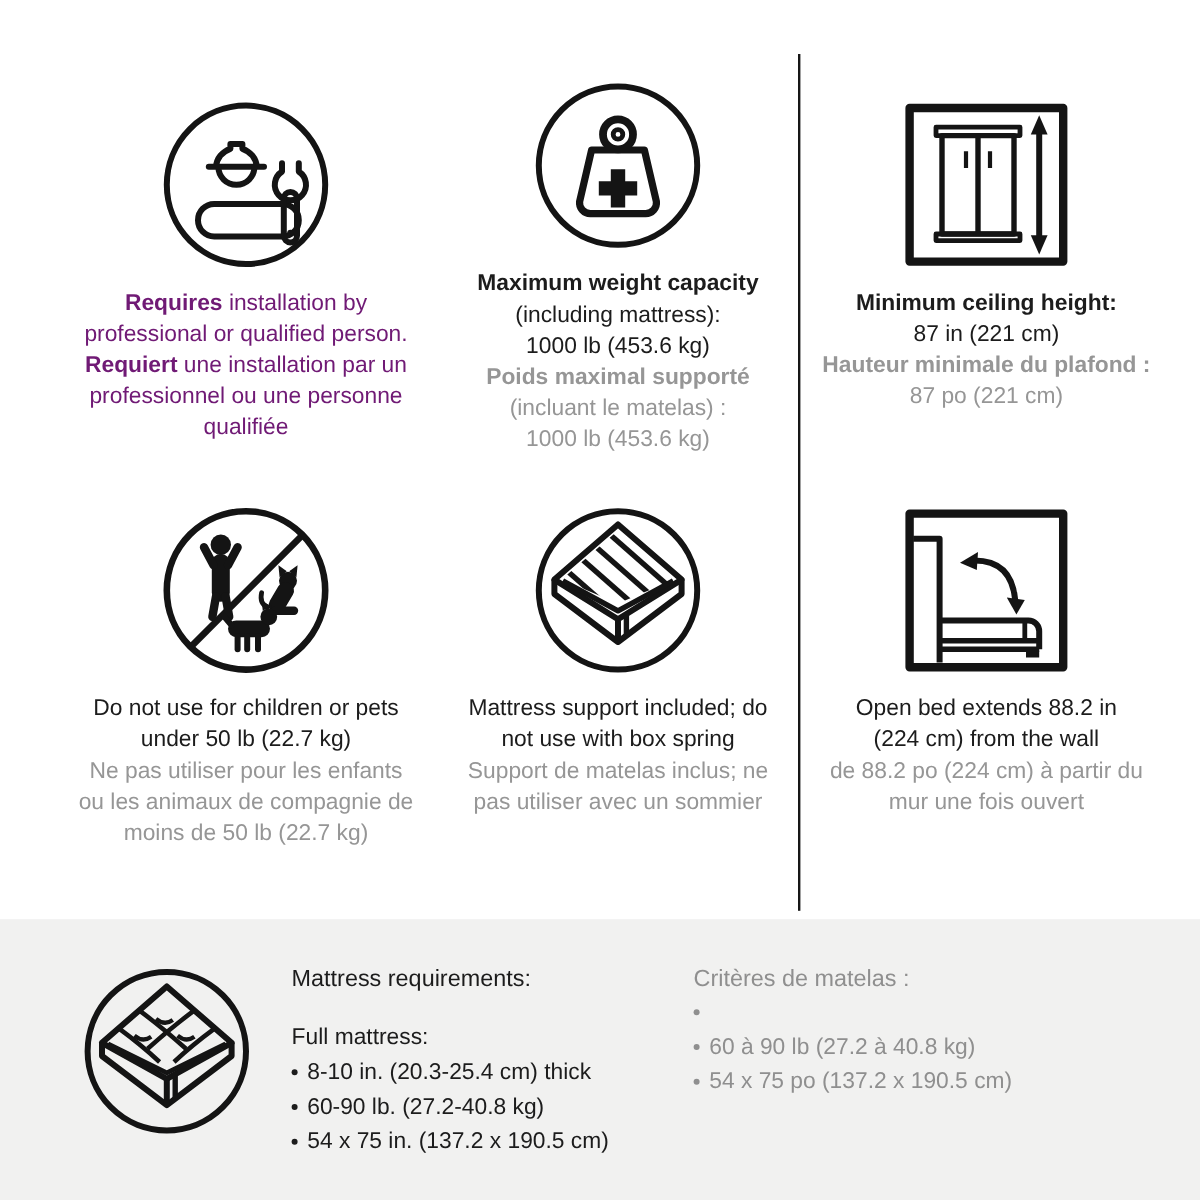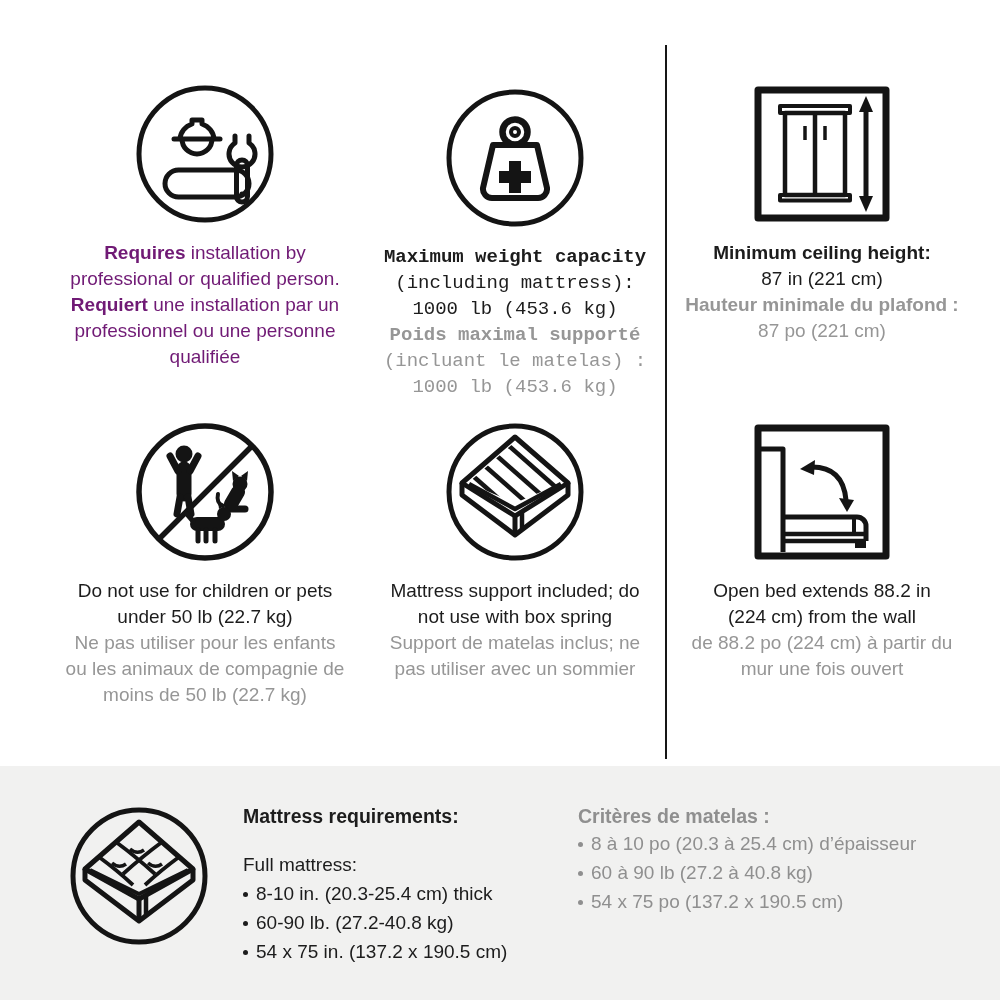--- a/index.html
+++ b/index.html
@@ -12,21 +12,21 @@
   .st{fill:none;stroke:#141414;stroke-linejoin:round;}
   .txt{margin-top:16px;font-size:19px;}
   .ln{line-height:26px;white-space:nowrap;}
   .b{font-weight:bold;}
   .g{color:#969696;}
   .gb{color:#969696;font-weight:bold;}
   .red{color:#701a75;}
   .band{position:absolute;left:0;top:766px;width:1000px;height:234px;background:#f1f1f0;}
   .band .icon-wrap{position:absolute;left:69px;top:40px;margin:0;}
   .col{position:absolute;top:37px;font-size:19px;text-align:left;}
-  .col .h{font-weight:bold;font-size:19.5px;line-height:26px;}
+  .col .h{font-weight:normal;font-size:19.5px;line-height:26px;}
   .col .sub{margin-top:21px;line-height:29px;}
   .col .li{line-height:29px;white-space:nowrap;}
   .dot{display:inline-block;width:5px;height:5px;border-radius:50%;background:currentColor;
        vertical-align:3px;margin-right:8px;}
   .col.en{left:243px;width:310px;}
   .col.fr{left:578px;width:390px;color:#8f8f8f;}
 </style>
 </head>
 <body>
 
@@ -49,21 +49,21 @@
     </div>
     <div class="txt red">
       <div class="ln"><span class="b">Requires</span><span> installation by</span></div>
       <div class="ln">professional or qualified person.</div>
       <div class="ln"><span class="b">Requiert</span><span> une installation par un</span></div>
       <div class="ln">professionnel ou une personne</div>
       <div class="ln">qualifiée</div>
     </div>
   </section>
 
-  <section class="cell" style="left:360px;top:88px;width:310px;font-family:Liberation Mono, monospace;">
+  <section class="cell" style="left:360px;top:68px;width:310px;">
     <div class="icon-wrap">
       <svg viewBox="0 0 140 140">
         <circle class="st" cx="70" cy="70" r="66" stroke-width="5"></circle>
         <circle class="st" cx="70" cy="44" r="12.5" stroke-width="6.5"></circle>
         <circle class="st" cx="70" cy="44" r="4" stroke-width="4"></circle>
         <path class="st" stroke-width="6" d="M48,57 H92 L102,100 A9,9 0 0 1 93,110 H47 A9,9 0 0 1 38,100 Z"></path>
         <path fill="#141414" d="M64,73 h12 v10 h10 v12 h-10 v10 h-12 v-10 h-10 v-12 h10 z"></path>
       </svg>
     </div>
     <div class="txt">
@@ -209,19 +209,19 @@
     <div class="col en">
       <div class="h">Mattress requirements:</div>
       <div class="sub">Full mattress:</div>
       <div class="li"><span class="dot"></span><span>8-10 in. (20.3-25.4 cm) thick</span></div>
       <div class="li"><span class="dot"></span><span>60-90 lb. (27.2-40.8 kg)</span></div>
       <div class="li"><span class="dot"></span><span>54 x 75 in. (137.2 x 190.5 cm)</span></div>
     </div>
 
     <div class="col fr">
       <div class="h">Critères de matelas :</div>
-      <div class="li"><span class="dot"></span><span>8 à 10 po (20.3 à 25.4 cm) d’épaisseur</span></div>
+      <div class="li"><span class="dot"></span></div>
       <div class="li"><span class="dot"></span><span>60 à 90 lb (27.2 à 40.8 kg)</span></div>
       <div class="li"><span class="dot"></span><span>54 x 75 po (137.2 x 190.5 cm)</span></div>
     </div>
   </div>
 
 </div>
 
 </body></html>

